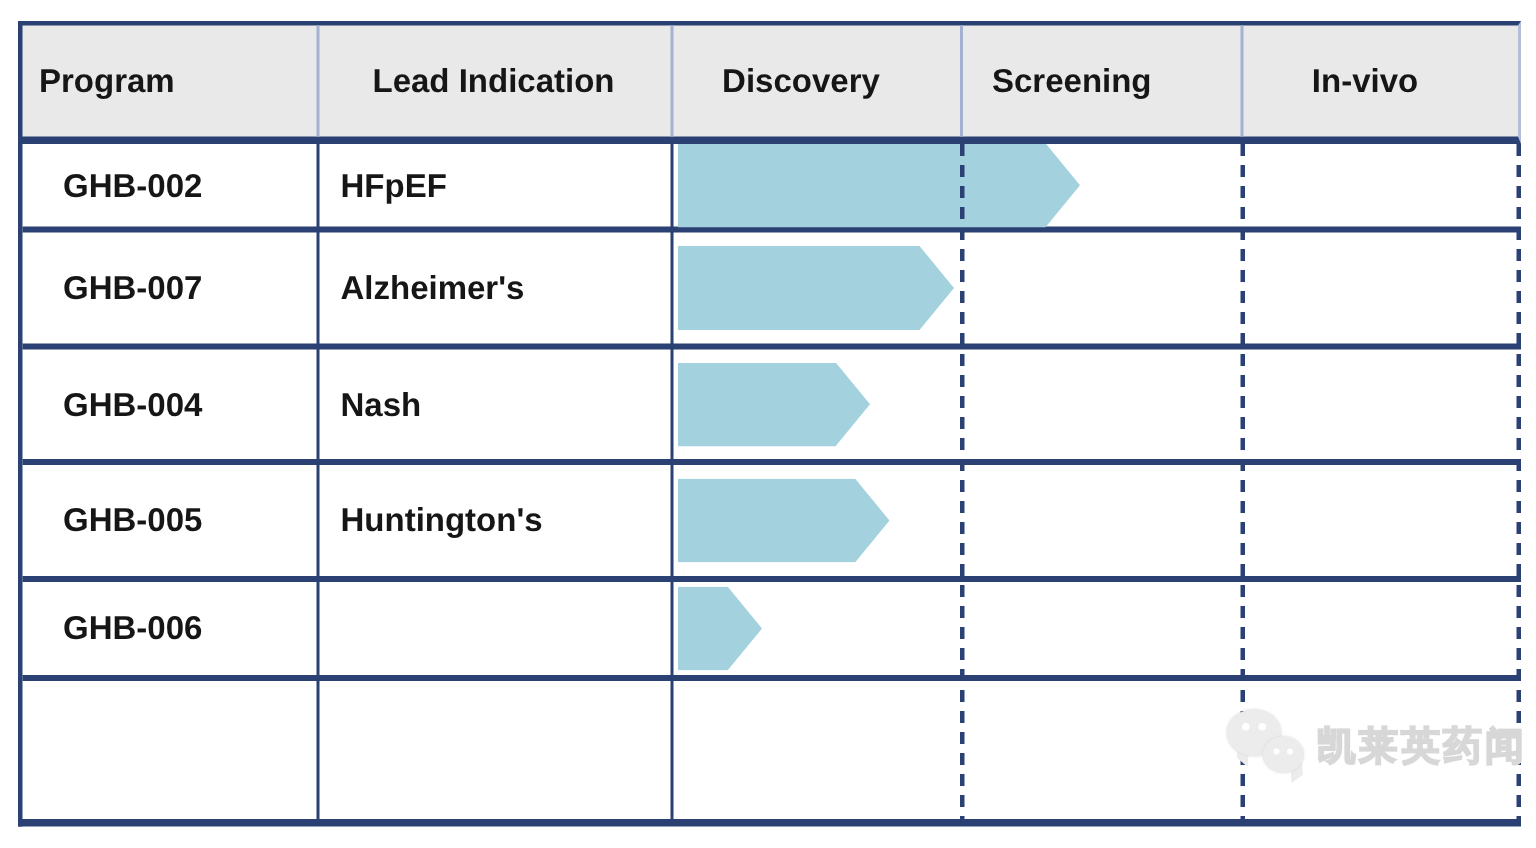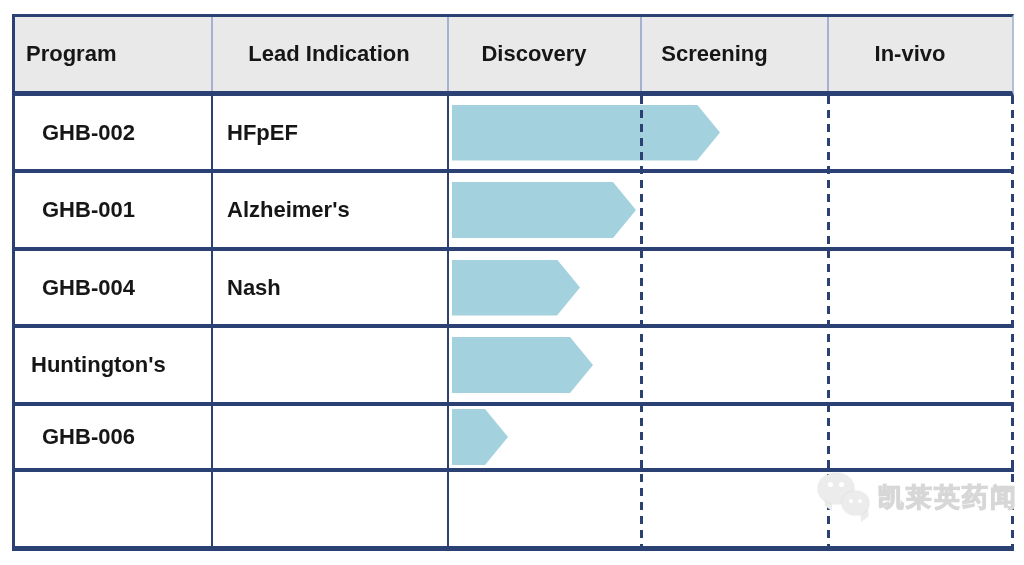--- a/index.html
+++ b/index.html
@@ -80,36 +80,37 @@
       <div class="hcell c2">Discovery</div>
       <div class="hcell c3">Screening</div>
       <div class="hcell c4">In-vivo</div>
       <div class="hsep" style="left:196px"></div>
       <div class="hsep" style="left:432px"></div>
       <div class="hsep" style="left:625px"></div>
       <div class="hsep" style="left:812px"></div>
     </div>
 
     <div class="tbody">
-      <div class="row" style="height:77px">
+      <div class="row" style="height:59px">
         <div class="bcell-program">GHB-002</div>
         <div class="bcell-indication">HFpEF</div>
         <div class="bar" style="width: 268px;"></div>
       </div>
       <div class="row" style="height:78px">
-        <div class="bcell-program">GHB-001</div>
+        <div class="bcell-program">GHB-007</div>
         <div class="bcell-indication">Alzheimer's</div>
         <div class="bar" style="width: 184px;"></div>
       </div>
       <div class="row" style="height:77px">
         <div class="bcell-program">GHB-004</div>
         <div class="bcell-indication">Nash</div>
         <div class="bar" style="width: 128px;"></div>
       </div>
       <div class="row" style="height:78px">
+        <div class="bcell-program">GHB-005</div>
         <div class="bcell-indication">Huntington's</div>
         <div class="bar" style="width: 141px;"></div>
       </div>
       <div class="row" style="height:66px">
         <div class="bcell-program">GHB-006</div>
         <div class="bar" style="width: 56px;"></div>
       </div>
 
       <div class="vline" style="left:196px"></div>
       <div class="vline" style="left:432px"></div>

